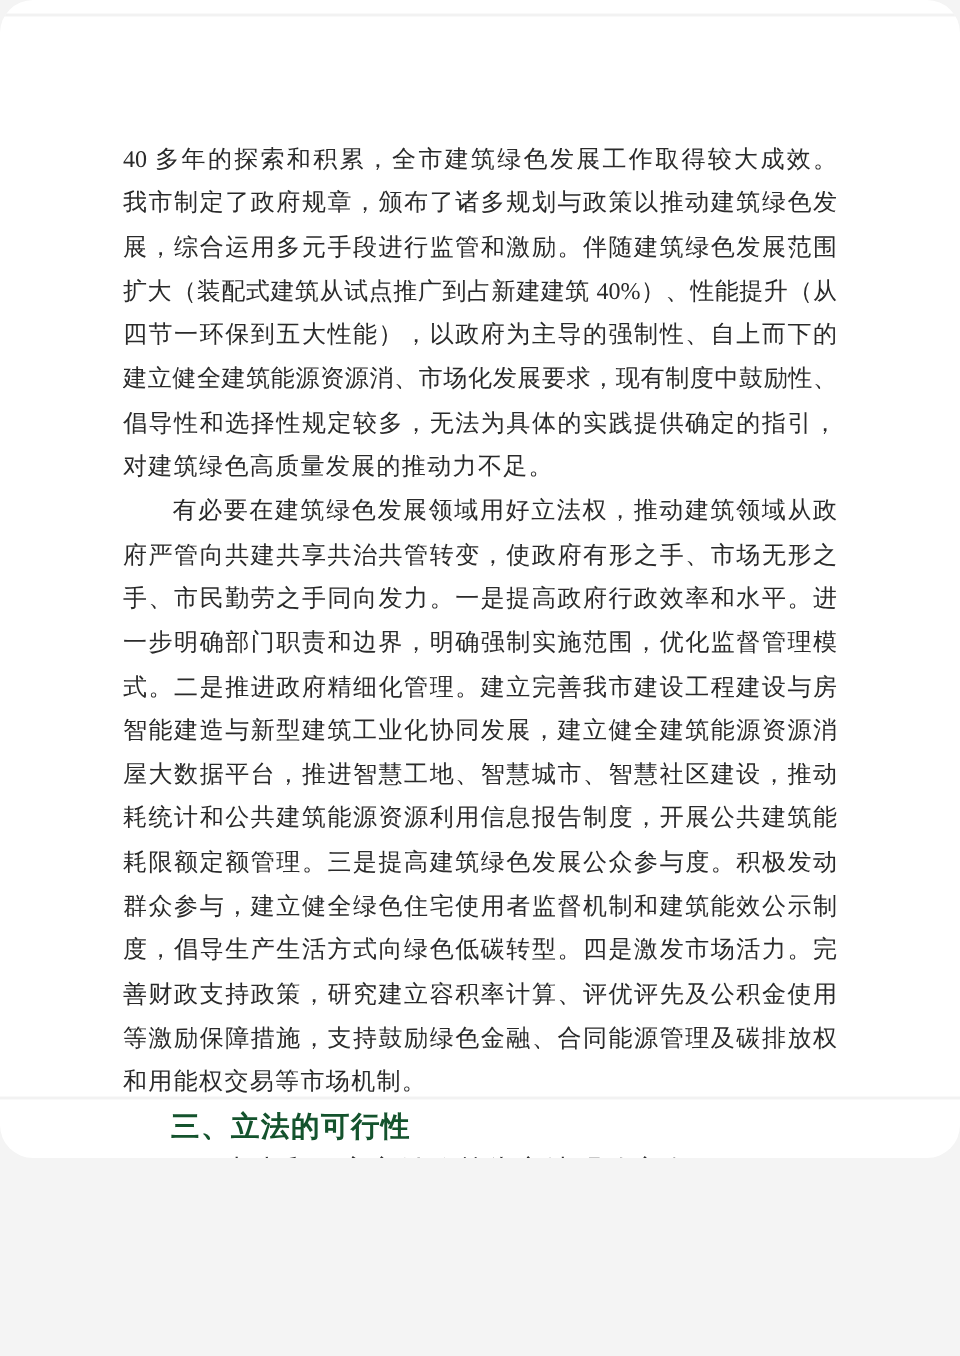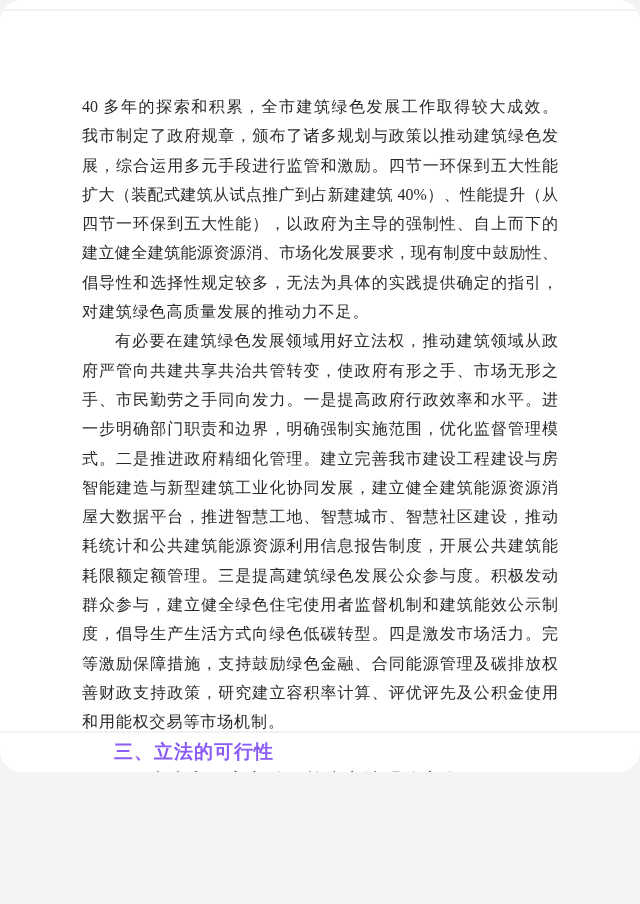--- a/index.html
+++ b/index.html
@@ -51,21 +51,21 @@
     text-align: right;
     text-align-last: left;
     letter-spacing: 0.9px;
     white-space: normal;
   }
   .line.indent { text-indent: 33px; }
   .line.h1 {
     font-family: "Liberation Sans", "DejaVu Sans", sans-serif;
     font-weight: 700;
     font-size: 19px;
-    color: #8b5cf6;
+    color: #14532d;
     padding-left: 32px;
     text-align: left;
     text-align-last: left;
     letter-spacing: 1px;
   }
   .line.h2 {
     font-size: 18px;
     color: #2e2e2e;
     padding-left: 9px;
     text-align: right;
@@ -88,39 +88,39 @@
 
 <div class="page">
 
   <div class="artifact a1"></div>
   <div class="artifact a2"></div>
   <div class="artifact a3"></div>
 
   <div class="text-block">
     <div class="line">40 多年的探索和积累，全市建筑绿色发展工作取得较大成效。</div>
     <div class="line">我市制定了政府规章，颁布了诸多规划与政策以推动建筑绿色发</div>
-    <div class="line">展，综合运用多元手段进行监管和激励。四节一环保到五大性能</div>
+    <div class="line">展，综合运用多元手段进行监管和激励。伴随建筑绿色发展范围</div>
     <div class="line">扩大（装配式建筑从试点推广到占新建建筑 40%）、性能提升（从</div>
     <div class="line">四节一环保到五大性能），以政府为主导的强制性、自上而下的</div>
     <div class="line">建立健全建筑能源资源消、市场化发展要求，现有制度中鼓励性、</div>
     <div class="line">倡导性和选择性规定较多，无法为具体的实践提供确定的指引，</div>
     <div class="line last">对建筑绿色高质量发展的推动力不足。</div>
     <div class="line indent">有必要在建筑绿色发展领域用好立法权，推动建筑领域从政</div>
     <div class="line">府严管向共建共享共治共管转变，使政府有形之手、市场无形之</div>
     <div class="line">手、市民勤劳之手同向发力。一是提高政府行政效率和水平。进</div>
     <div class="line">一步明确部门职责和边界，明确强制实施范围，优化监督管理模</div>
     <div class="line">式。二是推进政府精细化管理。建立完善我市建设工程建设与房</div>
     <div class="line">智能建造与新型建筑工业化协同发展，建立健全建筑能源资源消</div>
     <div class="line">屋大数据平台，推进智慧工地、智慧城市、智慧社区建设，推动</div>
     <div class="line">耗统计和公共建筑能源资源利用信息报告制度，开展公共建筑能</div>
     <div class="line">耗限额定额管理。三是提高建筑绿色发展公众参与度。积极发动</div>
     <div class="line">群众参与，建立健全绿色住宅使用者监督机制和建筑能效公示制</div>
     <div class="line">度，倡导生产生活方式向绿色低碳转型。四是激发市场活力。完</div>
+    <div class="line">善财政支持政策，研究建立容积率计算、评优评先及公积金使用</div>
     <div class="line">等激励保障措施，支持鼓励绿色金融、合同能源管理及碳排放权</div>
-    <div class="line">善财政支持政策，研究建立容积率计算、评优评先及公积金使用</div>
     <div class="line last">和用能权交易等市场机制。</div>
     <div class="line h1">三、立法的可行性</div>
     <div class="line h2">（一）中央和国家方针政策为立法明确方向</div>
   </div>
 
   <div class="page-number">6</div>
 
 </div>
 
 </body></html>

